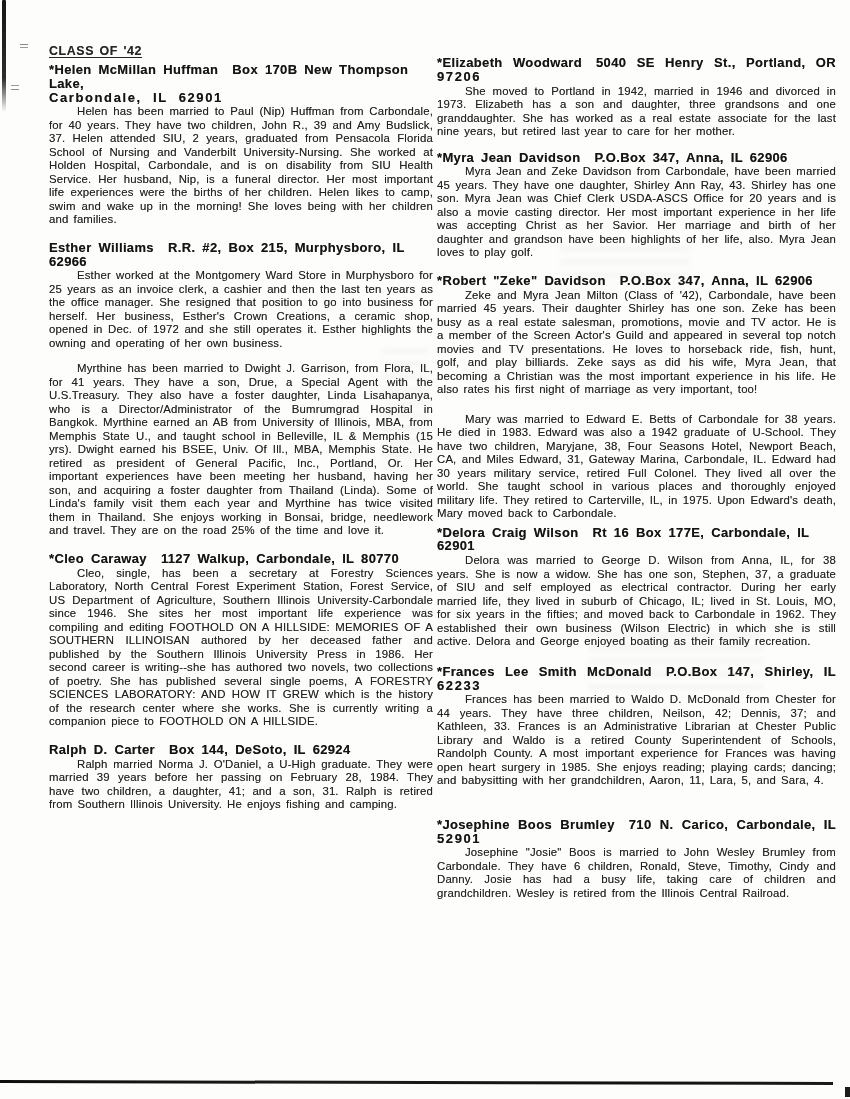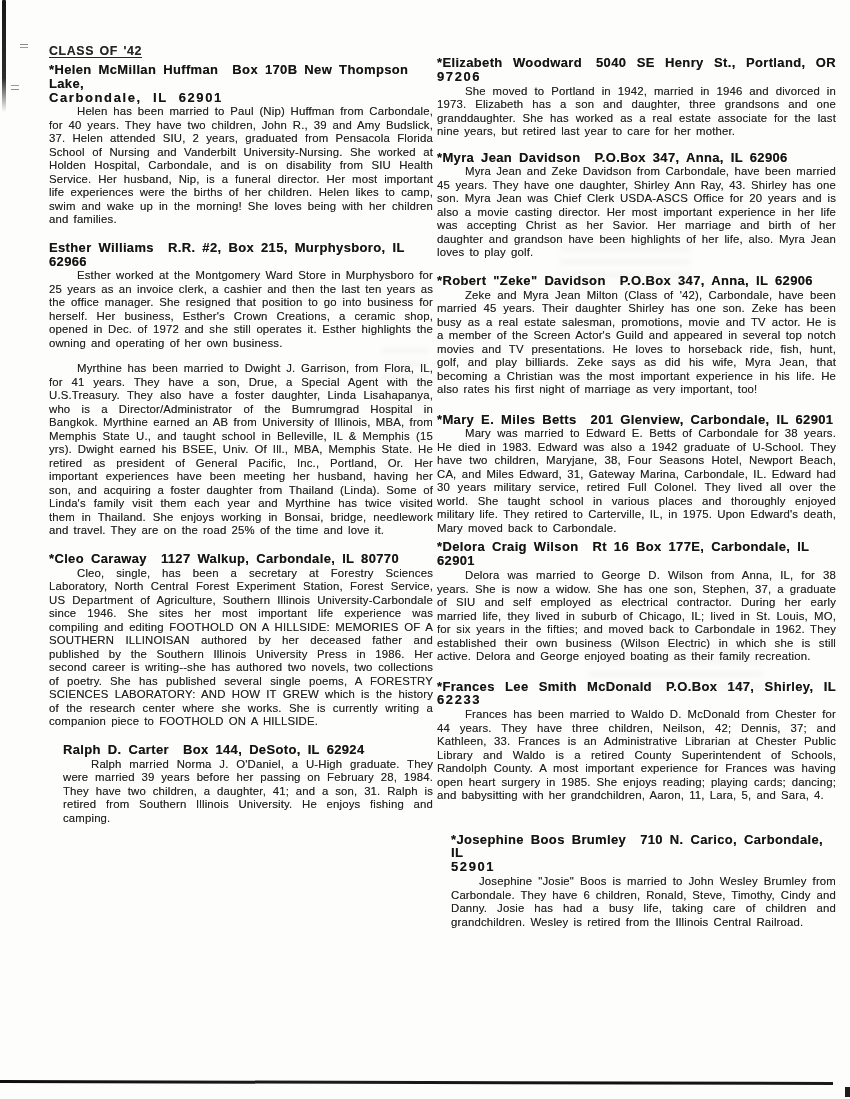--- a/index.html
+++ b/index.html
@@ -28,21 +28,21 @@
     color: #262626;
     margin: 0 0 5px 0;
     text-shadow: 0 0 0.35px rgba(30,30,30,0.5);
   }
 
   .entry { margin: 0 0 14px 0; }
   .mb-sm  { margin-bottom: 5px; }
   .mb-md  { margin-bottom: 12px; }
   .mb-lg  { margin-bottom: 16px; }
   .mt-xl  { margin-top: 30px; }
-  .mb-0   { margin-bottom: 0; margin-left: 14px; }
+  .mb-0   { margin-bottom: 0; }
 
   .entry-heading {
     font-weight: 700;
     font-size: 13px;
     line-height: 13.8px;
     color: #141414;
     letter-spacing: 0.35px;
     word-spacing: 3px;
     text-shadow: 0 0 0.35px rgba(20,20,20,0.55);
   }
@@ -165,23 +165,20 @@
     </div>
 
     <div class="entry mb-lg">
       <div class="entry-heading">
         <span class="h-line1"><span>*Robert "Zeke" Davidson</span><span class="hgap"></span><span>P.O.Box 347, Anna, IL 62906</span></span>
       </div>
       <p class="entry-body">Zeke and Myra Jean Milton (Class of '42), Carbondale, have been married 45 years. Their daughter Shirley has one son. Zeke has been busy as a real estate salesman, promotions, movie and TV actor. He is a member of the Screen Actor's Guild and appeared in several top notch movies and TV presentations. He loves to horseback ride, fish, hunt, golf, and play billiards. Zeke says as did his wife, Myra Jean, that becoming a Christian was the most important experience in his life. He also rates his first night of marriage as very important, too!</p>
     </div>
 
     <div class="entry mb-sm">
-      <div class="entry-heading">
-        <span class="h-line1"><span>*Mary E. Miles Betts</span><span class="hgap"></span><span>201 Glenview, Carbondale, IL 62901</span></span>
-      </div>
       <p class="entry-body">Mary was married to Edward E. Betts of Carbondale for 38 years. He died in 1983. Edward was also a 1942 graduate of U-School. They have two children, Maryjane, 38, Four Seasons Hotel, Newport Beach, CA, and Miles Edward, 31, Gateway Marina, Carbondale, IL. Edward had 30 years military service, retired Full Colonel. They lived all over the world. She taught school in various places and thoroughly enjoyed military life. They retired to Carterville, IL, in 1975. Upon Edward's death, Mary moved back to Carbondale.</p>
     </div>
 
     <div class="entry mb-lg">
       <div class="entry-heading">
         <span class="h-line1"><span>*Delora Craig Wilson</span><span class="hgap"></span><span>Rt 16 Box 177E, Carbondale, IL 62901</span></span>
       </div>
       <p class="entry-body">Delora was married to George D. Wilson from Anna, IL, for 38 years. She is now a widow. She has one son, Stephen, 37, a graduate of SIU and self employed as electrical contractor. During her early married life, they lived in suburb of Chicago, IL; lived in St. Louis, MO, for six years in the fifties; and moved back to Carbondale in 1962. They established their own business (Wilson Electric) in which she is still active. Delora and George enjoyed boating as their family recreation.</p>
     </div>
 

